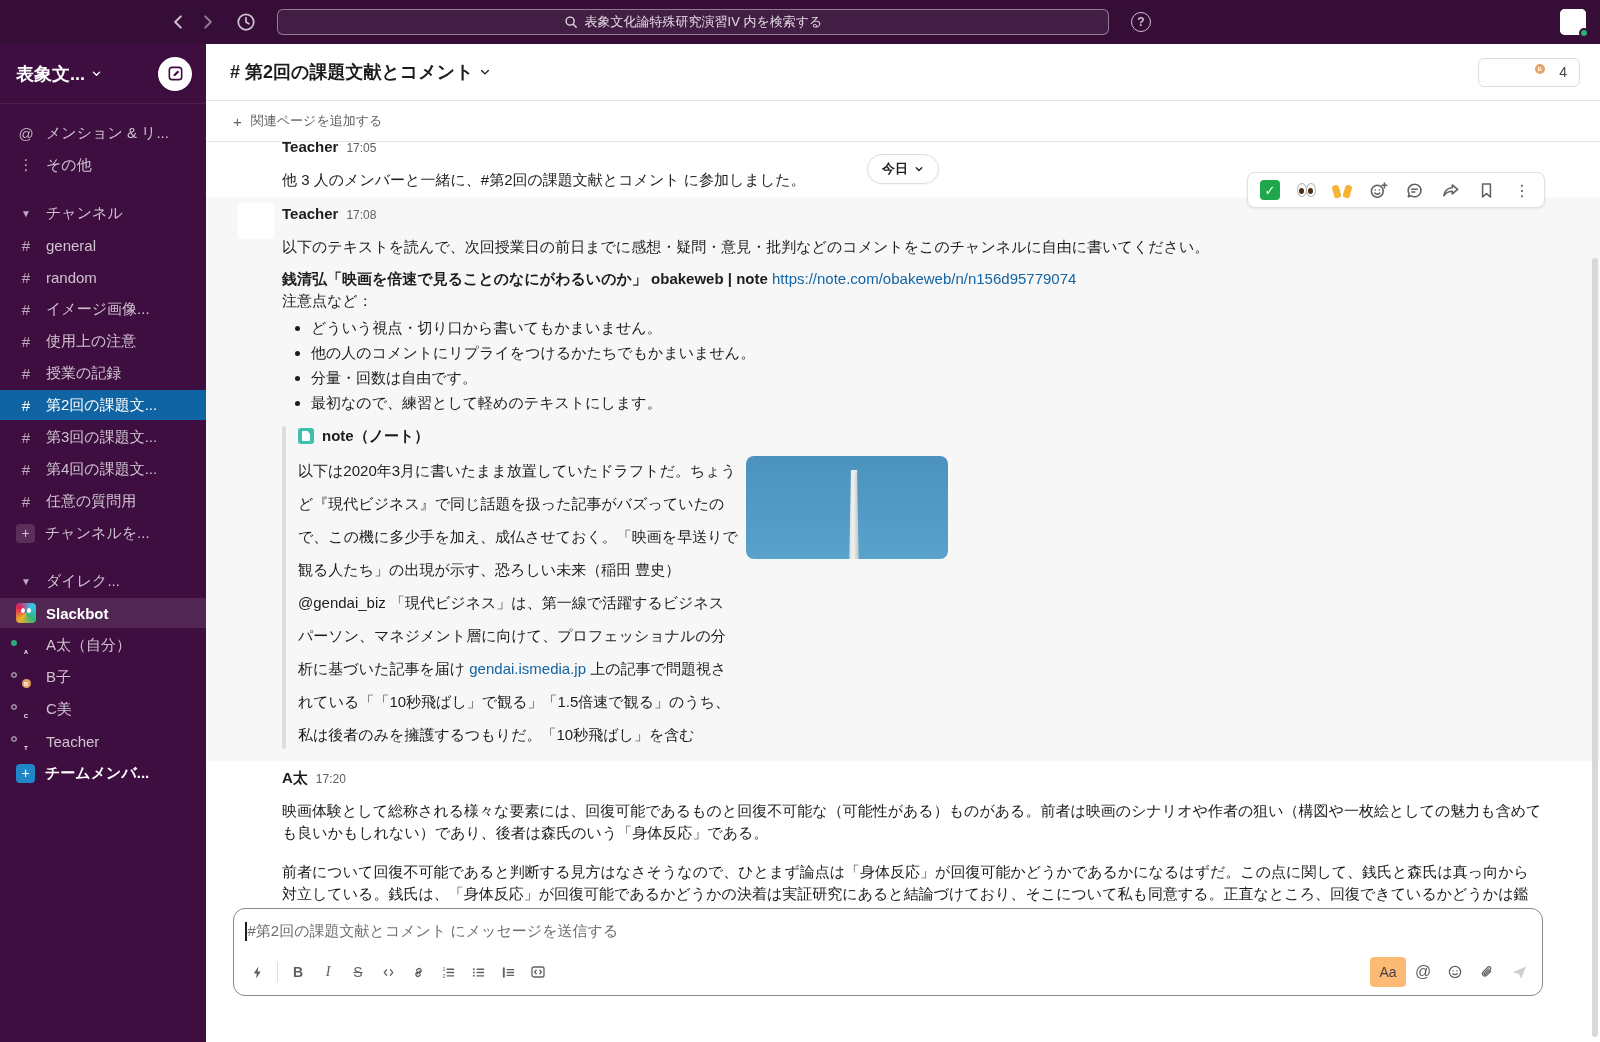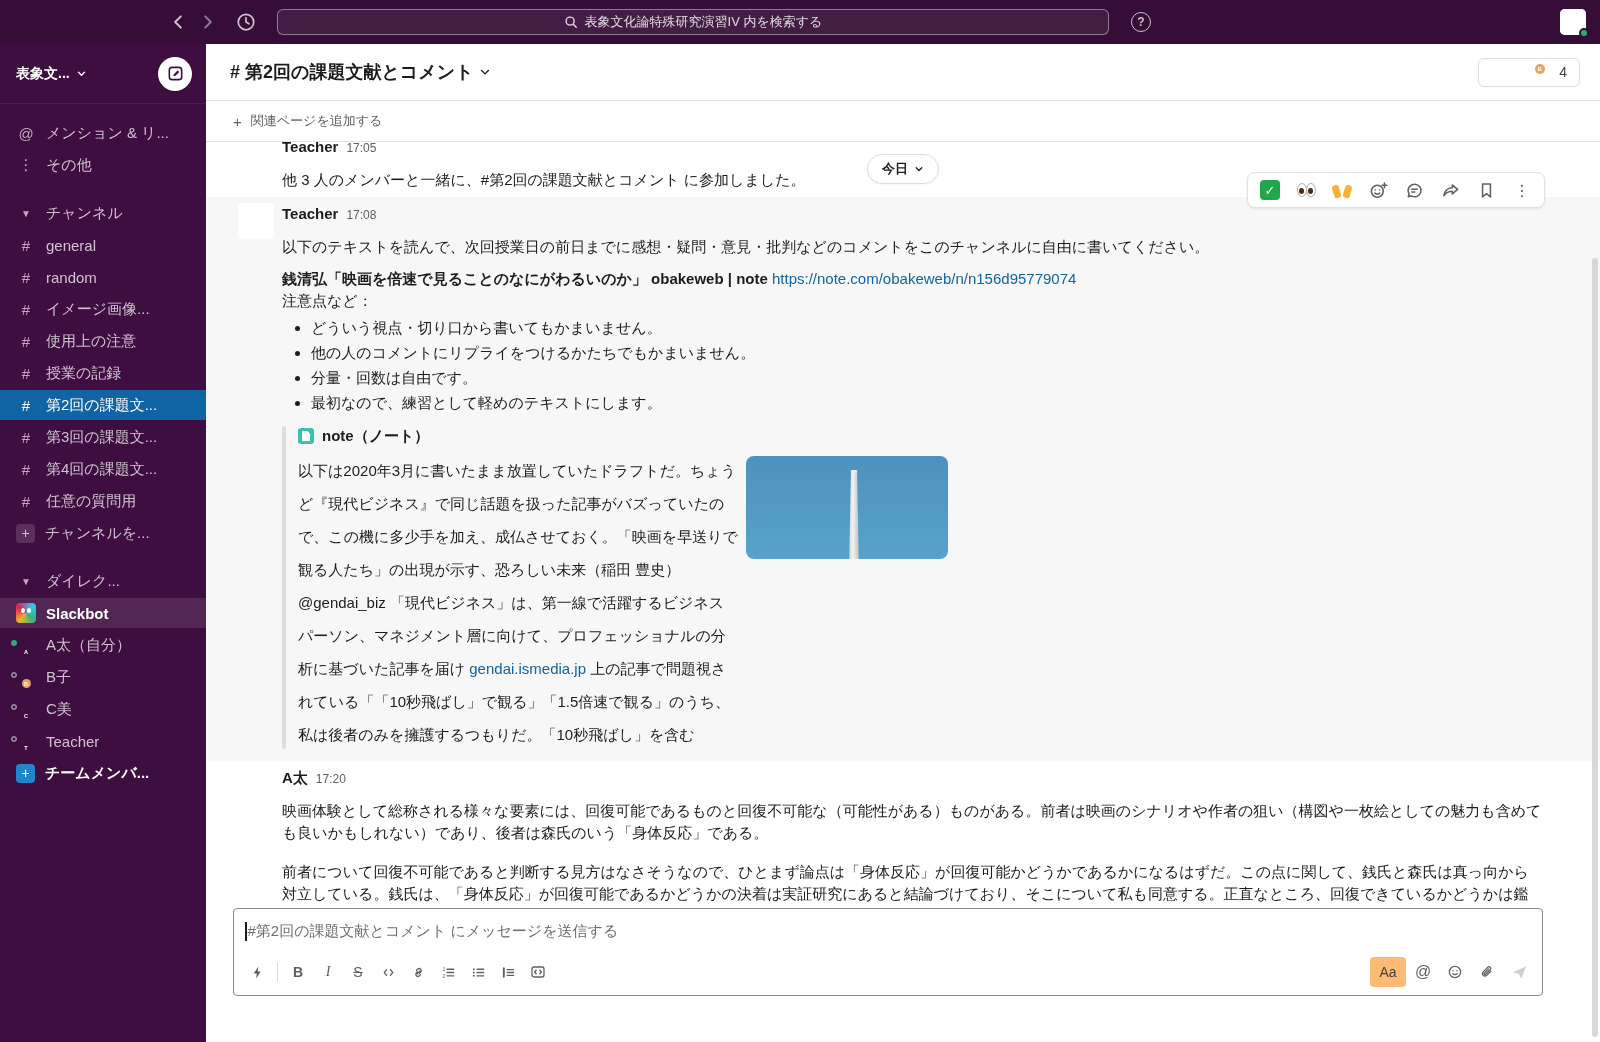--- a/index.html
+++ b/index.html
@@ -42,21 +42,21 @@
   .dot.on  { background:#2BAC76; border:2px solid #350D36; }
   .sb .dot.on  { border-color:#3F0E40; }
   .sb .dot.off { background:#3F0E40; border:2px solid #3F0E40; box-shadow:inset 0 0 0 1.5px #A89DA8; }
 
   
   .shell { flex:1; display:flex; min-height:0; }
 
   
   .sb { width:206px; background:#3F0E40; color:#CFC3CF; display:flex; flex-direction:column; font-size:15px; overflow:hidden; }
   .ws-head { flex:none; height:60px; display:flex; align-items:center; padding:0 14px 0 16px; border-bottom:1px solid #4b1e4c; cursor:pointer; }
-  .ws-name { color:#fff; font-weight:bold; font-size:14px; }
+  .ws-name { color:#fff; font-weight:bold; font-size:18px; }
   .ws-chev { margin-left:6px; color:#fff; display:flex; }
   .compose { margin-left:auto; width:34px; height:34px; background:#fff; border-radius:50%;
     display:flex; align-items:center; justify-content:center; color:#3F0E40; cursor:pointer;
     box-shadow:0 1px 3px rgba(0,0,0,.25); }
   .sb-list { padding-top:14px; }
   .srow { height:30px; display:flex; align-items:center; padding:0 10px 0 16px; gap:10px; cursor:pointer; margin-bottom:2px; }
   .srow .ic { width:20px; text-align:center; font-size:15px; flex:none; color:#BCABBC; }
   .srow .lbl { white-space:nowrap; overflow:hidden; }
   .srow.sel { background:#1164A3; color:#fff; }
   .srow.sel .ic { color:#fff; }
@@ -133,21 +133,21 @@
   .eye+.eye { margin-left:-1px; }
   .eye::after { content:''; position:absolute; width:5px; height:6px; border-radius:50%; background:#4A2C13; left:1.5px; top:4px; }
   .hands { position:relative; width:22px; height:18px; }
   .hand { position:absolute; width:7px; height:13px; background:#F6B334; border-radius:3px 3px 2px 2px; bottom:1px; }
   .hand.l { left:2px; transform:rotate(-16deg); }
   .hand.r { right:2px; transform:rotate(16deg); }
   .vdots { font-size:16px; color:#616061; letter-spacing:0; }
 
   
   .comp-wrap { flex:none; padding:0 57px 46px 27px; background:#fff; }
-  .comp { border:1px solid #8A8A8A; border-radius:4px; overflow:hidden; background:#fff; }
+  .comp { border:1px solid #8A8A8A; border-radius:12px; overflow:hidden; background:#fff; }
   .c-input { height:44px; display:flex; align-items:center; padding:0 11px; font-size:15px; color:#6F6E6F; cursor:text; }
   .caret { width:1.5px; height:19px; background:#1D1C1D; margin-right:1px; flex:none; }
   .c-bar { height:42px; display:flex; align-items:center; padding:0 8px 4px 8px; }
   .cbtn { min-width:30px; height:30px; padding:0 4px; border-radius:4px; display:flex; align-items:center; justify-content:center;
     color:#616061; cursor:pointer; font-size:14px; }
   .cbtn.bold { font-weight:bold; } .cbtn.ital { font-style:italic; font-family:"Liberation Serif",serif; }
   .cbtn.strk { text-decoration:line-through; }
   .cdiv { width:1px; height:20px; background:#DDD; margin:0 5px; }
   .c-right { margin-left:auto; display:flex; align-items:center; gap:2px; }
   .cbtn.aa { background:#fdba74; color:#454245; width:36px; }

